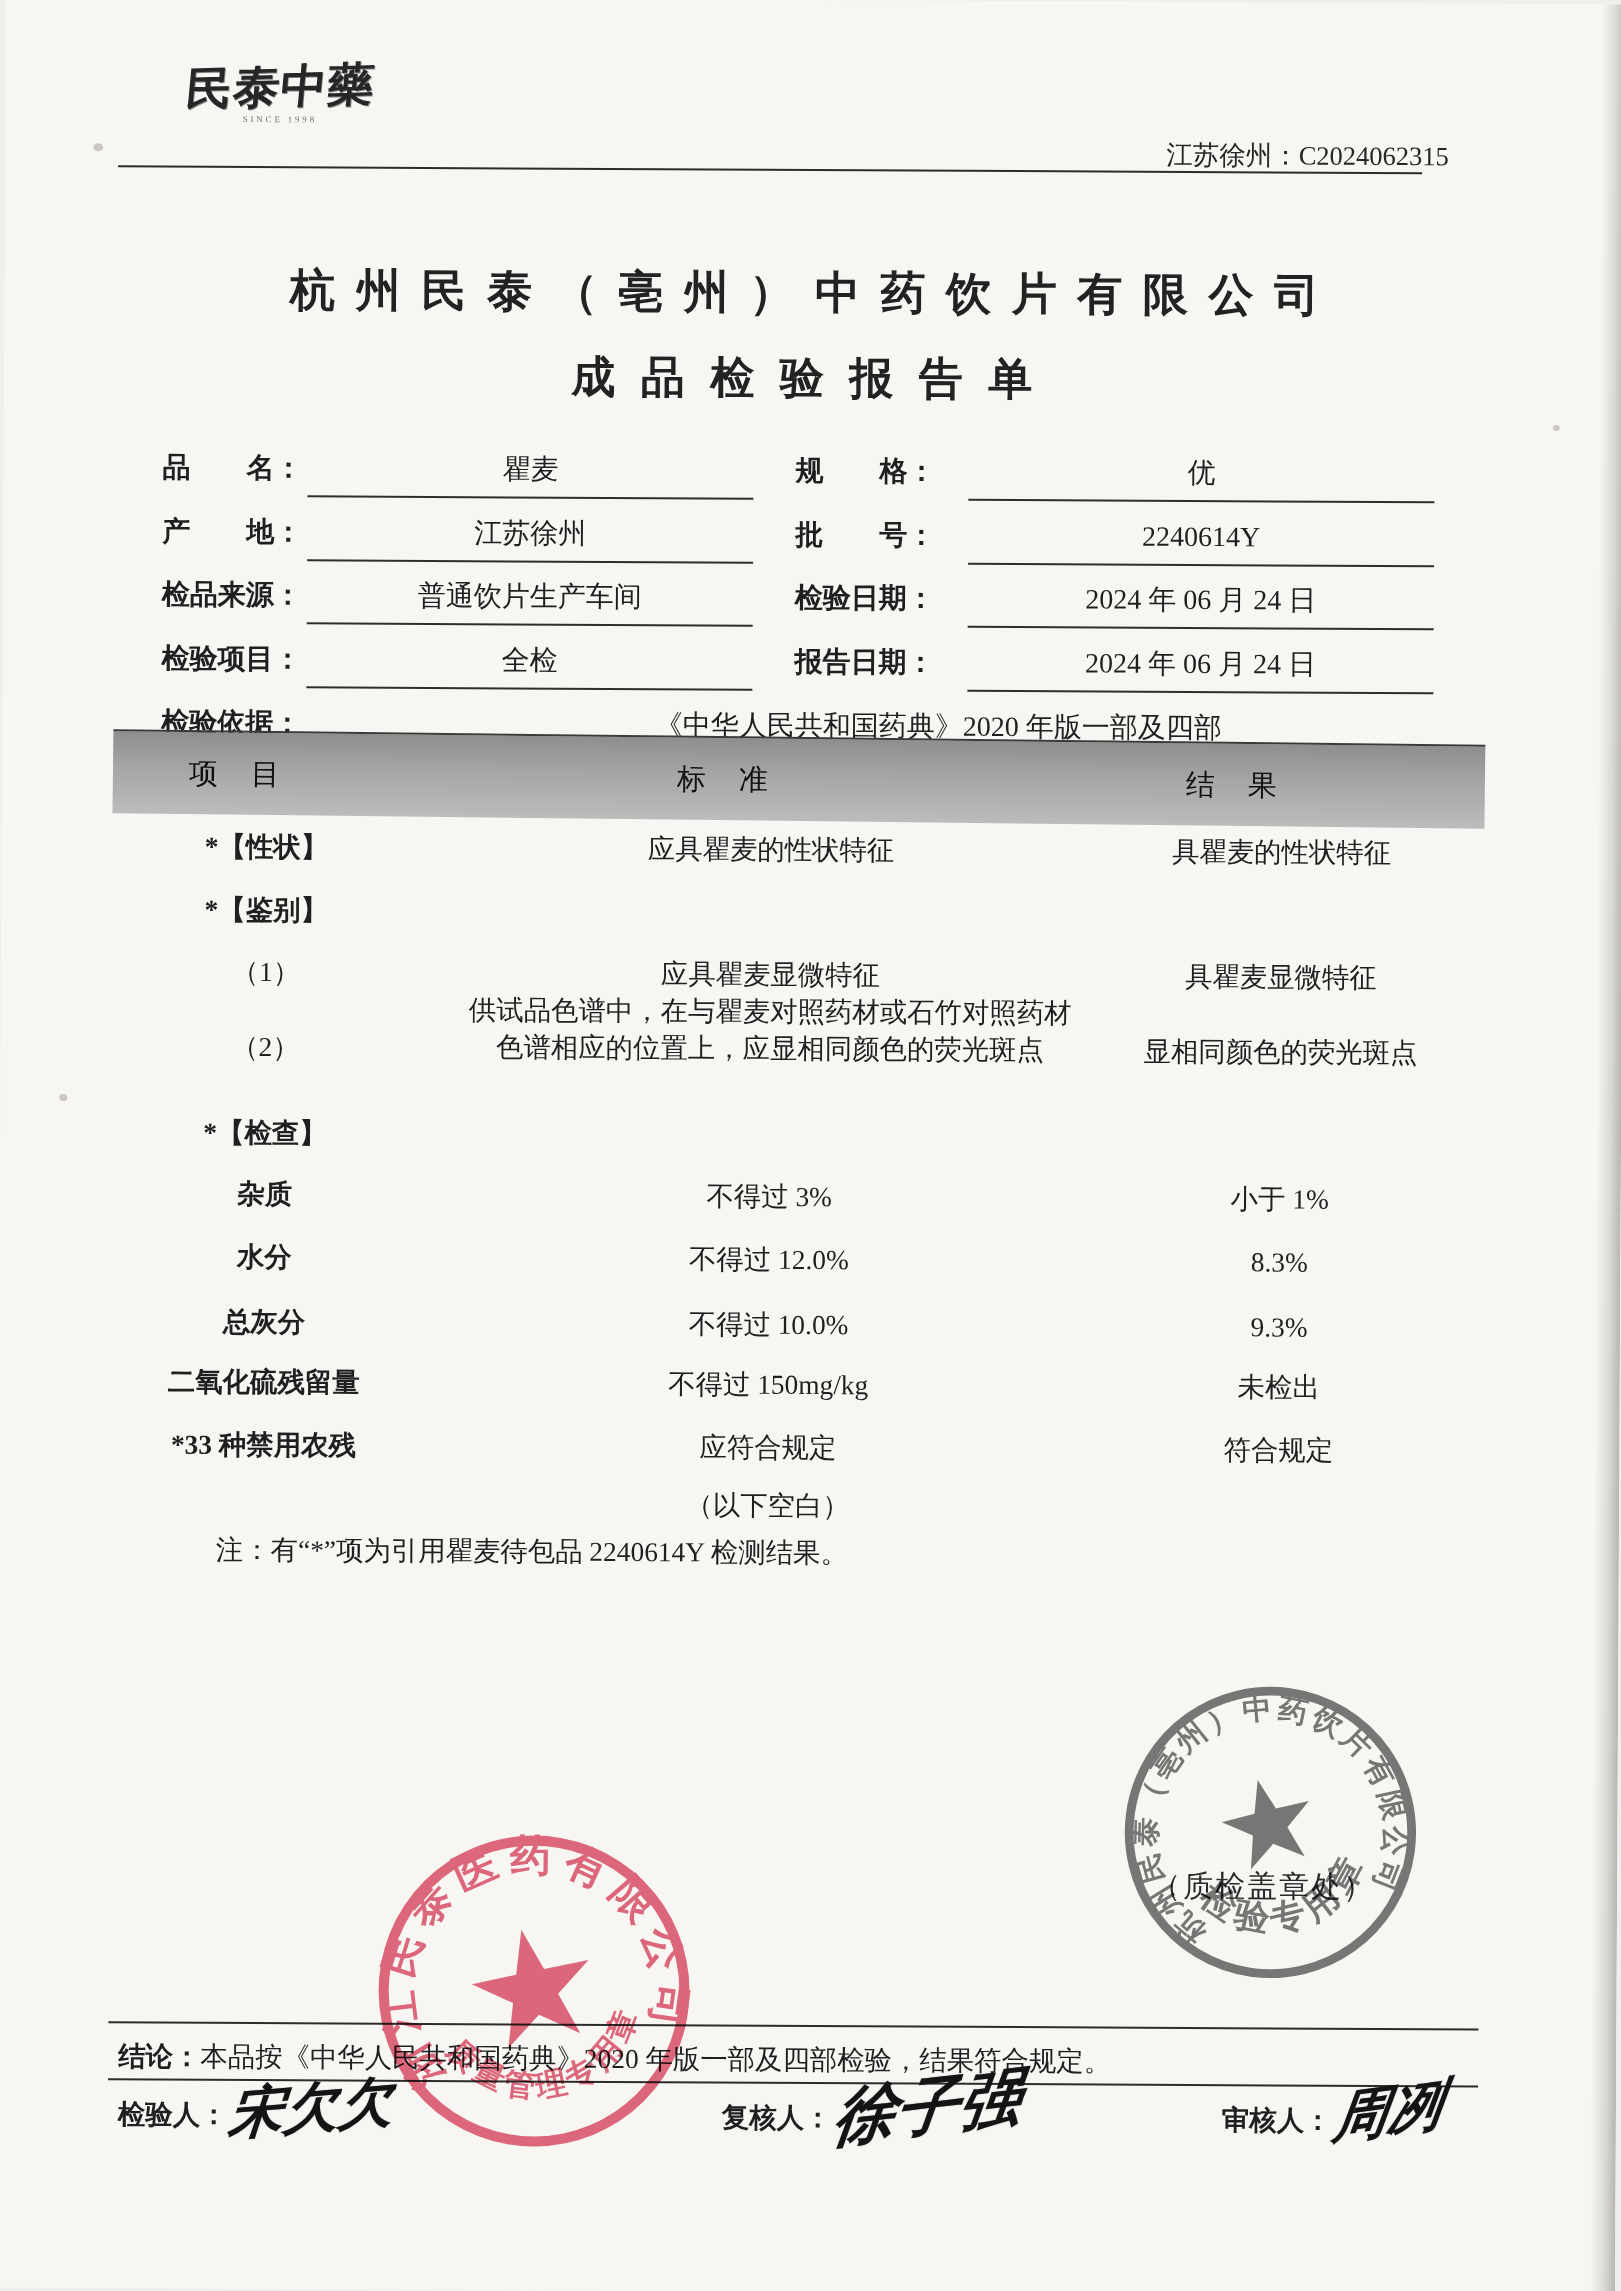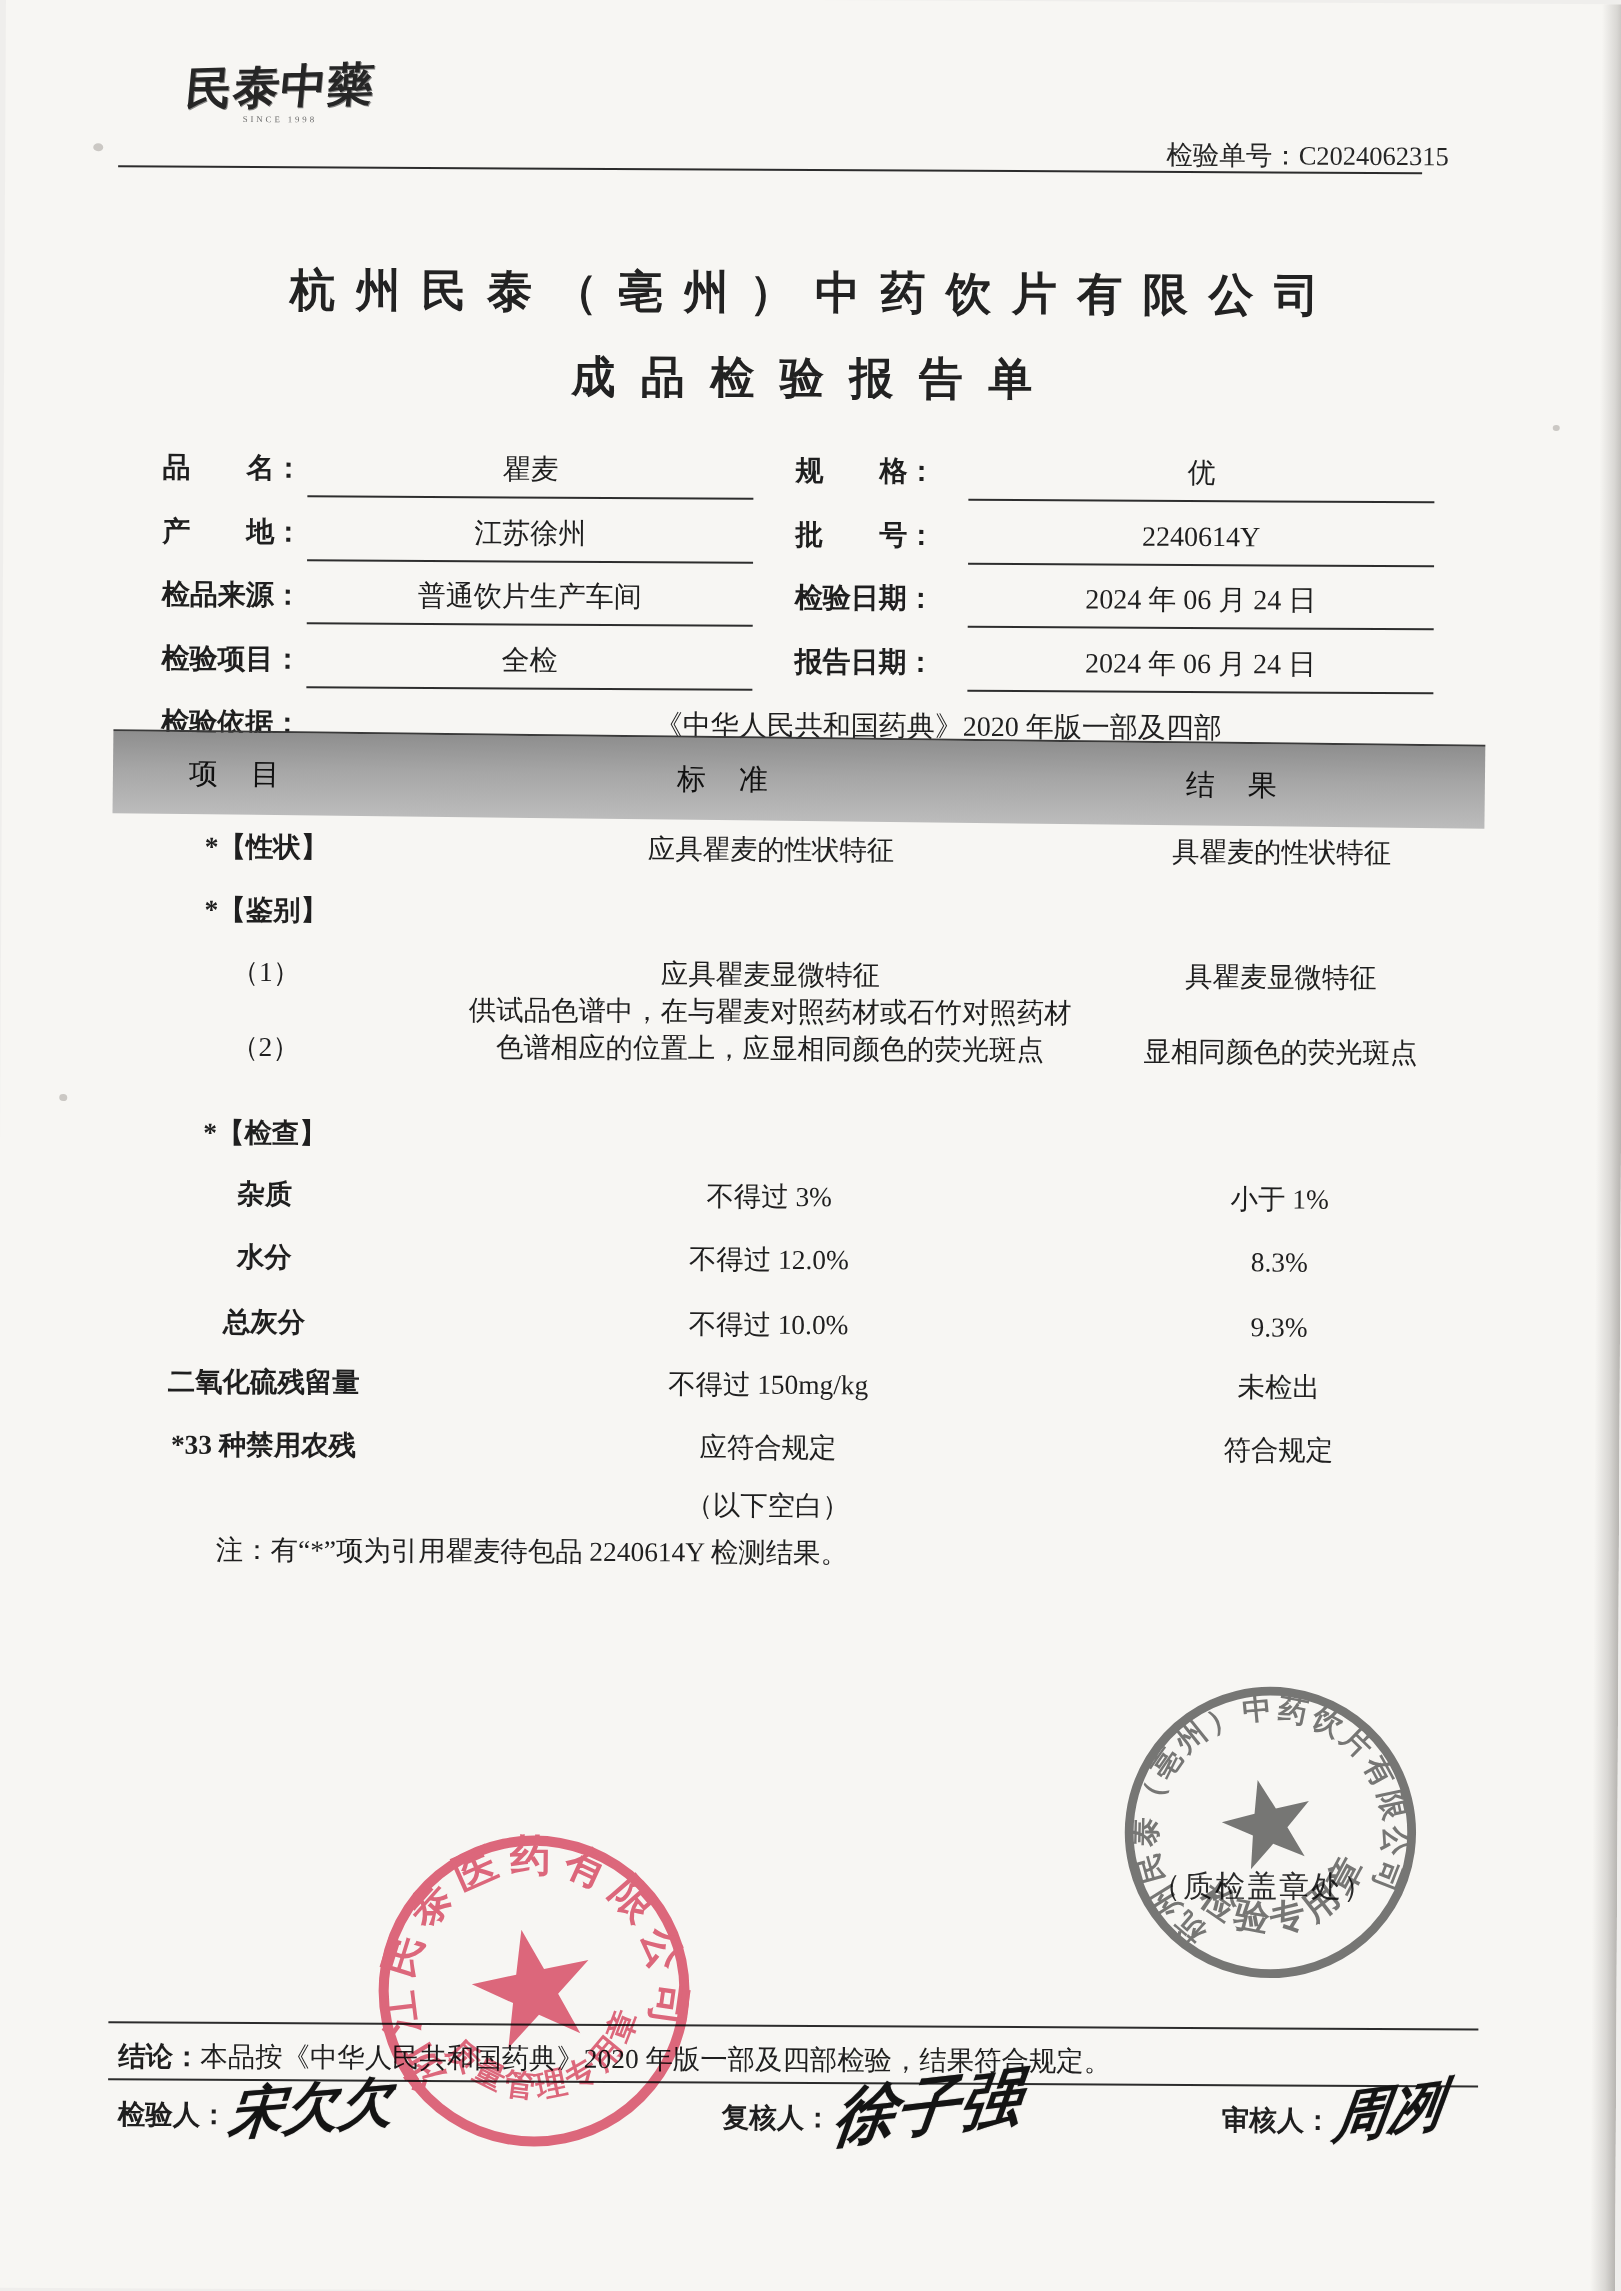--- a/index.html
+++ b/index.html
@@ -82,21 +82,21 @@
 
   <div class="edge-shadow"></div>
   <div class="speck" style="left:88px;top:147px;width:9.8px;height:7.8px;"></div>
   <div class="speck" style="left:1549px;top:421px;width:6.9px;height:5.9px;"></div>
   <div class="speck" style="left:59px;top:1098px;width:7.8px;height:6.9px;"></div>
 
   <div class="logo">
     <span class="logo-text">民泰中藥</span>
     <span class="logo-sub">SINCE 1998</span>
   </div>
-  <div class="report-no"><span>检验单号：</span><span>C2024062315</span></div>
+  <div class="report-no"><span>江苏徐州：</span><span>C2024062315</span></div>
   <div class="header-rule"></div>
 
   <h1 class="title">杭州民泰（亳州）中药饮片有限公司</h1>
   <h2 class="subtitle">成品检验报告单</h2>
 
   <div class="frow" style="top:443px;">
     <span class="fl1">品　　名：</span>
     <span class="fv1">瞿麦</span>
     <span class="fl2">规　　格：</span>
     <span class="fv2">优</span>

